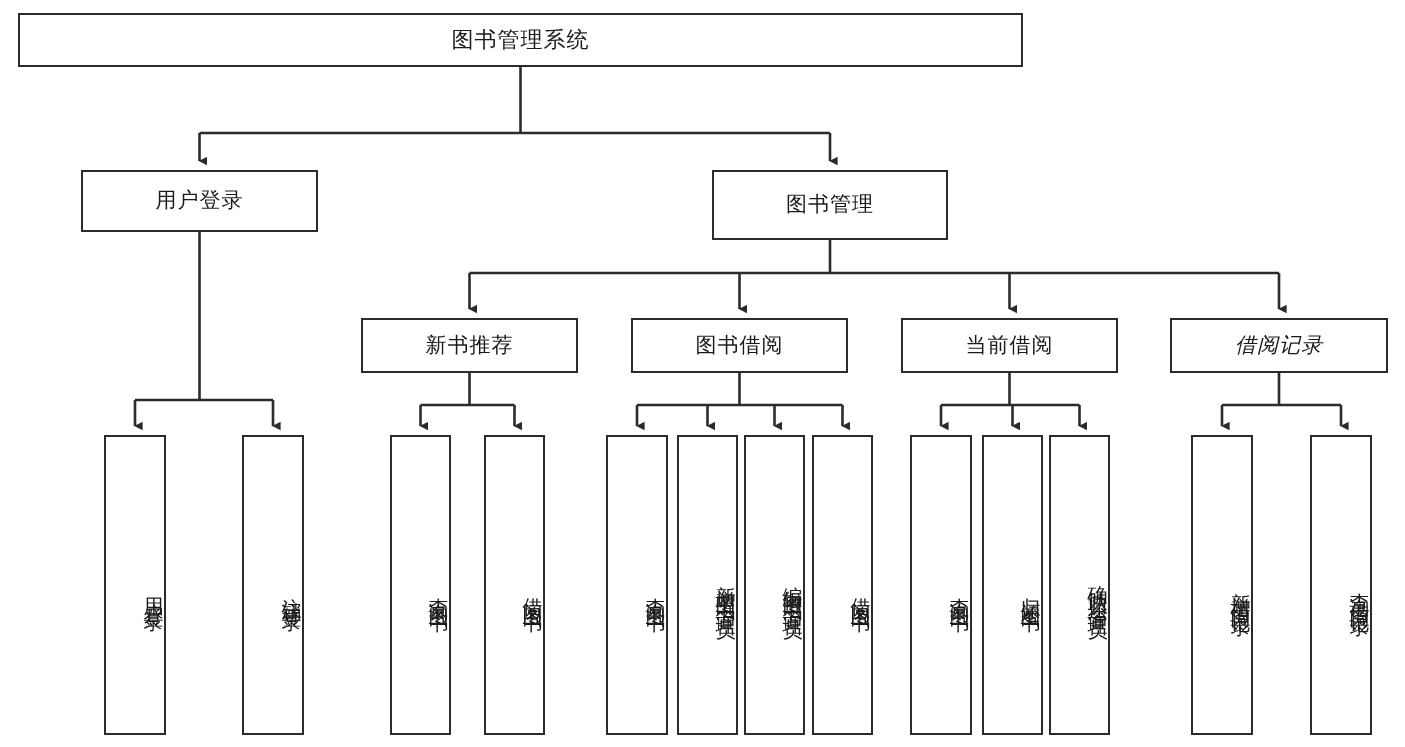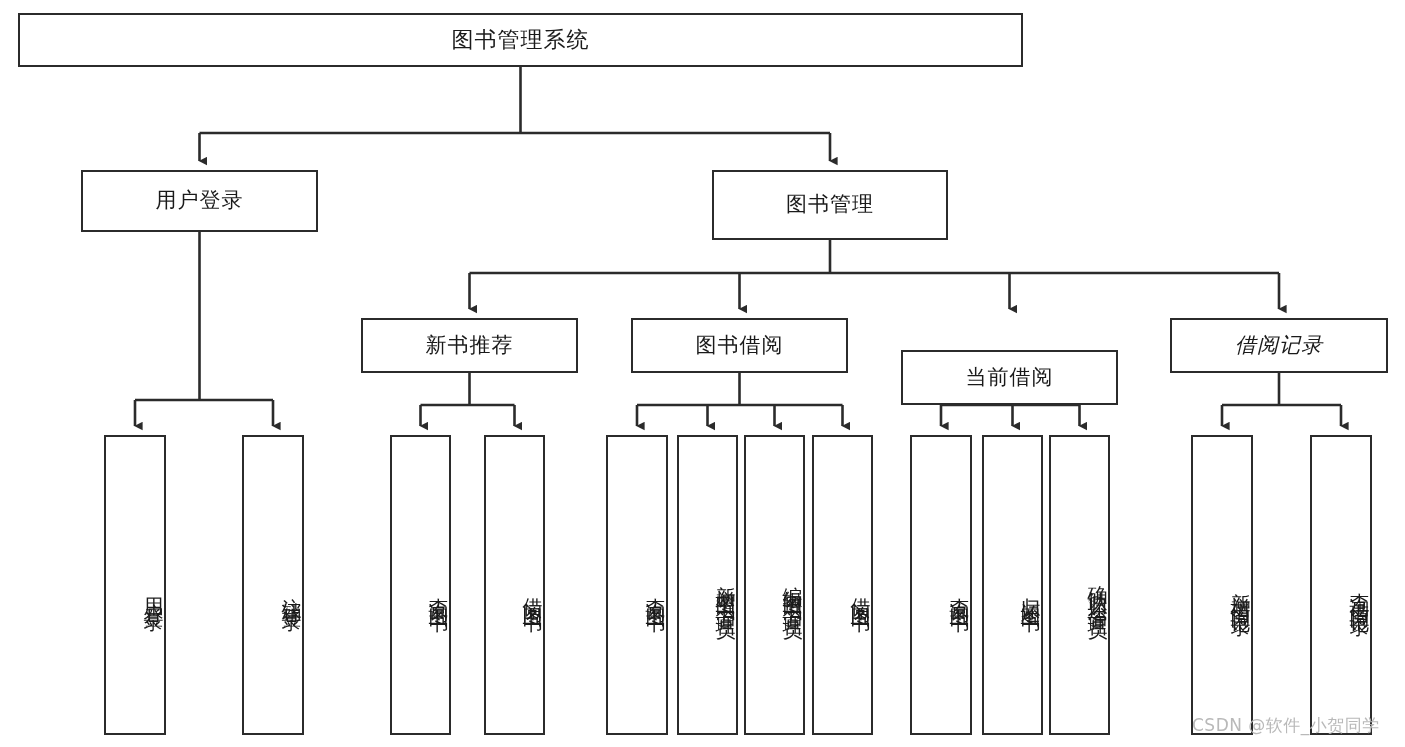--- a/index.html
+++ b/index.html
@@ -124,21 +124,21 @@
   <div class="node horizontal" style="left: 712px; top: 170px; width: 236px; height: 70px;">
     <span>图书管理</span>
   </div>
 
   <div class="node horizontal" style="left: 361px; top: 318px; width: 217px; height: 55px;">
     <span>新书推荐</span>
   </div>
   <div class="node horizontal" style="left: 631px; top: 318px; width: 217px; height: 55px;">
     <span>图书借阅</span>
   </div>
-  <div class="node horizontal" style="left: 901px; top: 318px; width: 217px; height: 55px; margin-top: 32px;">
+  <div class="node horizontal" style="left: 901px; top: 318px; width: 217px; height: 55px;">
     <span>当前借阅</span>
   </div>
   <div class="node horizontal" style="left: 1170px; top: 318px; width: 218px; height: 55px; font-style: italic;">
     <span>借阅记录</span>
   </div>
 
   <div class="node leaf" style="left: 104px; top: 435px; width: 62px; height: 300px;">
     <span>用户登录</span>
   </div>
   <div class="node leaf" style="left: 242px; top: 435px; width: 62px; height: 300px;">
@@ -171,15 +171,14 @@
   <div class="node leaf" style="left: 1049px; top: 435px; width: 61px; height: 300px;">
     <span>确认归还（管理员）</span>
   </div>
   <div class="node leaf" style="left: 1191px; top: 435px; width: 62px; height: 300px;">
     <span>新增借阅记录</span>
   </div>
   <div class="node leaf" style="left: 1310px; top: 435px; width: 62px; height: 300px;">
     <span>查询借阅记录</span>
   </div>
 
-  <div class="watermark" style="left: 1192px; top: 714px;">CSDN @软件_小贺同学</div>
 
 </div>
 
 </body></html>

